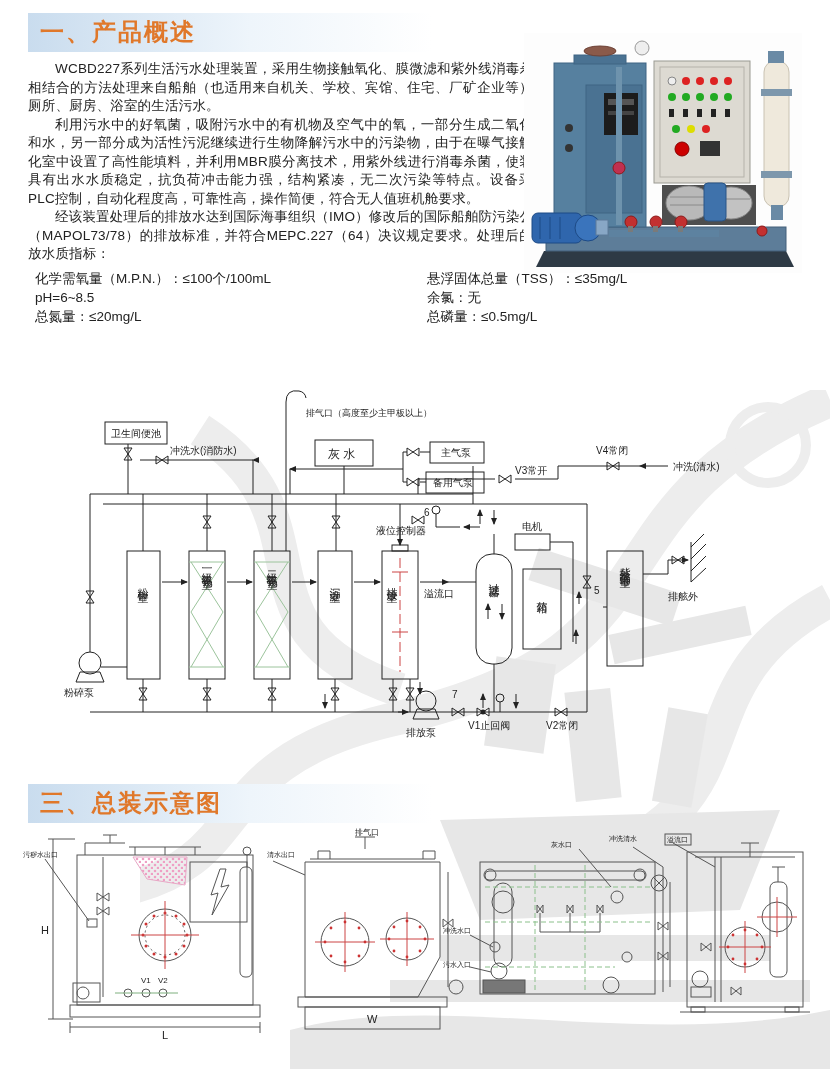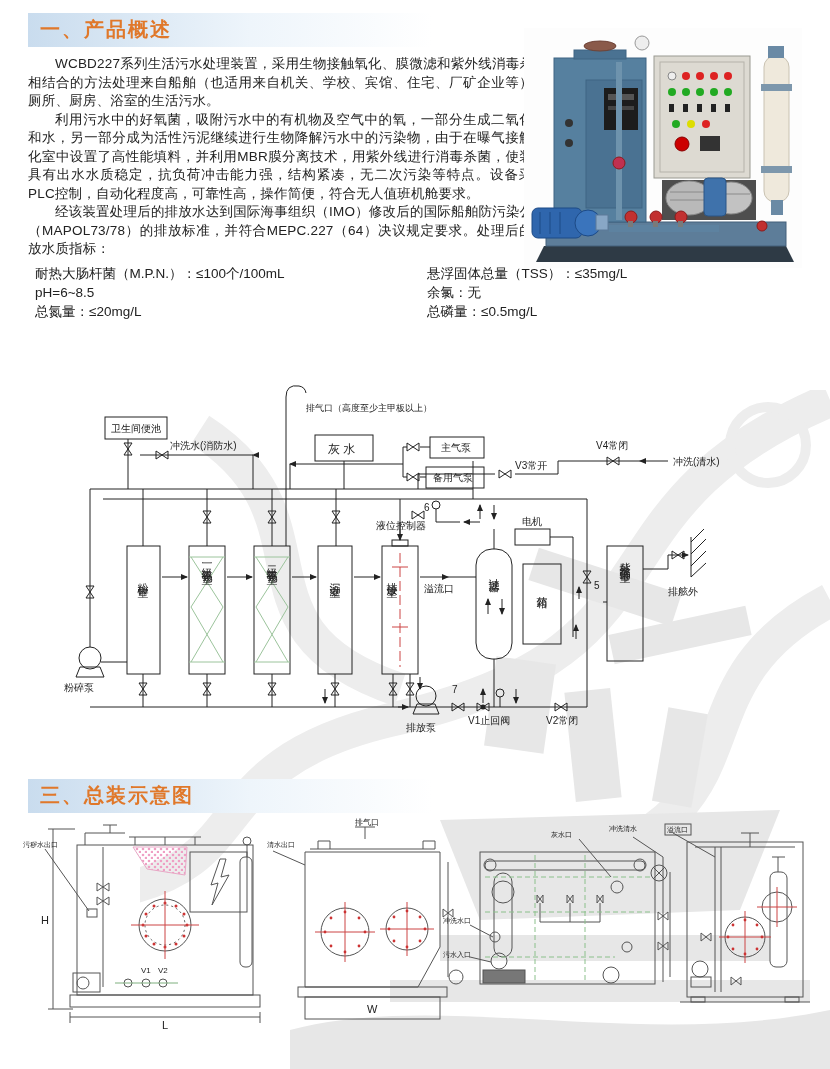--- a/index.html
+++ b/index.html
@@ -4,21 +4,21 @@
 <style>
   html,body{margin:0;padding:0;background:#fff;}
   .page{position:relative;width:830px;height:1069px;background:#fff;overflow:hidden;
         font-family:"Liberation Sans",sans-serif;color:#222;}
   .wm{position:absolute;left:140px;top:390px;z-index:0;pointer-events:none;}
   .content{position:relative;z-index:1;}
   .title{margin:10px 0 0 28px;font-family:"Liberation Serif",serif;font-weight:bold;
          font-size:24px;color:#1f3d8f;letter-spacing:1px;}
   .secbar{width:380px;margin:13px 0 0 28px;padding:3px 12px 4px;
           background:linear-gradient(to right,#c9dcee,#eef5fb 55%,#ffffff);
-          font-size:20px;font-weight:bold;color:#e0782a;letter-spacing:2px;}
+          font-size:24px;font-weight:bold;color:#e0782a;letter-spacing:2px;}
   .overview{position:relative;margin:8px 28px 0 28px;min-height:316px;}
   .photo{position:absolute;top:-27px;right:0;width:278px;height:240px;}
   .paras{width:519px;}
   .para{margin:0;text-indent:2em;text-align:justify;font-size:13.5px;line-height:18.5px;
         letter-spacing:0.2px;}
   .specs{display:grid;grid-template-columns:392px auto;margin-top:5px;padding-left:7px;
          font-size:13.5px;line-height:19px;}
   .specline{white-space:nowrap;}
   .diagwrap{margin:6px 0 0 28px;}
   svg text{font-family:"Liberation Sans",sans-serif;fill:#222;}
@@ -144,21 +144,21 @@
       </svg>
 
       <div class="paras">
         <p class="para">WCBD227系列生活污水处理装置，采用生物接触氧化、膜微滤和紫外线消毒杀菌相结合的方法处理来自船舶（也适用来自机关、学校、宾馆、住宅、厂矿企业等）的厕所、厨房、浴室的生活污水。</p>
         <p class="para">利用污水中的好氧菌，吸附污水中的有机物及空气中的氧，一部分生成二氧化碳和水，另一部分成为活性污泥继续进行生物降解污水中的污染物，由于在曝气接触氧化室中设置了高性能填料，并利用MBR膜分离技术，用紫外线进行消毒杀菌，使装置具有出水水质稳定，抗负荷冲击能力强，结构紧凑，无二次污染等特点。设备采用PLC控制，自动化程度高，可靠性高，操作简便，符合无人值班机舱要求。</p>
         <p class="para">经该装置处理后的排放水达到国际海事组织（IMO）修改后的国际船舶防污染公约（MAPOL73/78）的排放标准，并符合MEPC.227（64）决议规定要求。处理后的排放水质指标：</p>
       </div>
 
       <div class="specs">
         <div>
-          <div class="specline">耐热大肠杆菌（M.P.N.）：≤100个/100mL</div>
+          <div class="specline">化学需氧量（M.P.N.）：≤100个/100mL</div>
           <div class="specline">pH=6~8.5</div>
           <div class="specline">总氮量：≤20mg/L</div>
         </div>
         <div>
           <div class="specline">悬浮固体总量（TSS）：≤35mg/L</div>
           <div class="specline">余氯：无</div>
           <div class="specline">总磷量：≤0.5mg/L</div>
         </div>
       </div>
     </div>

